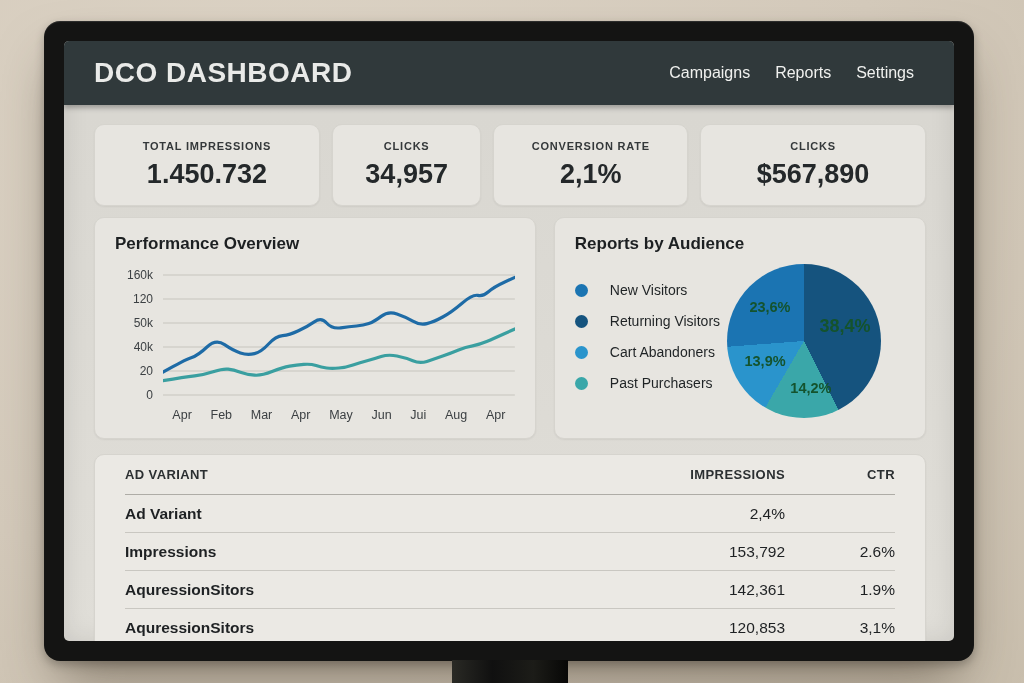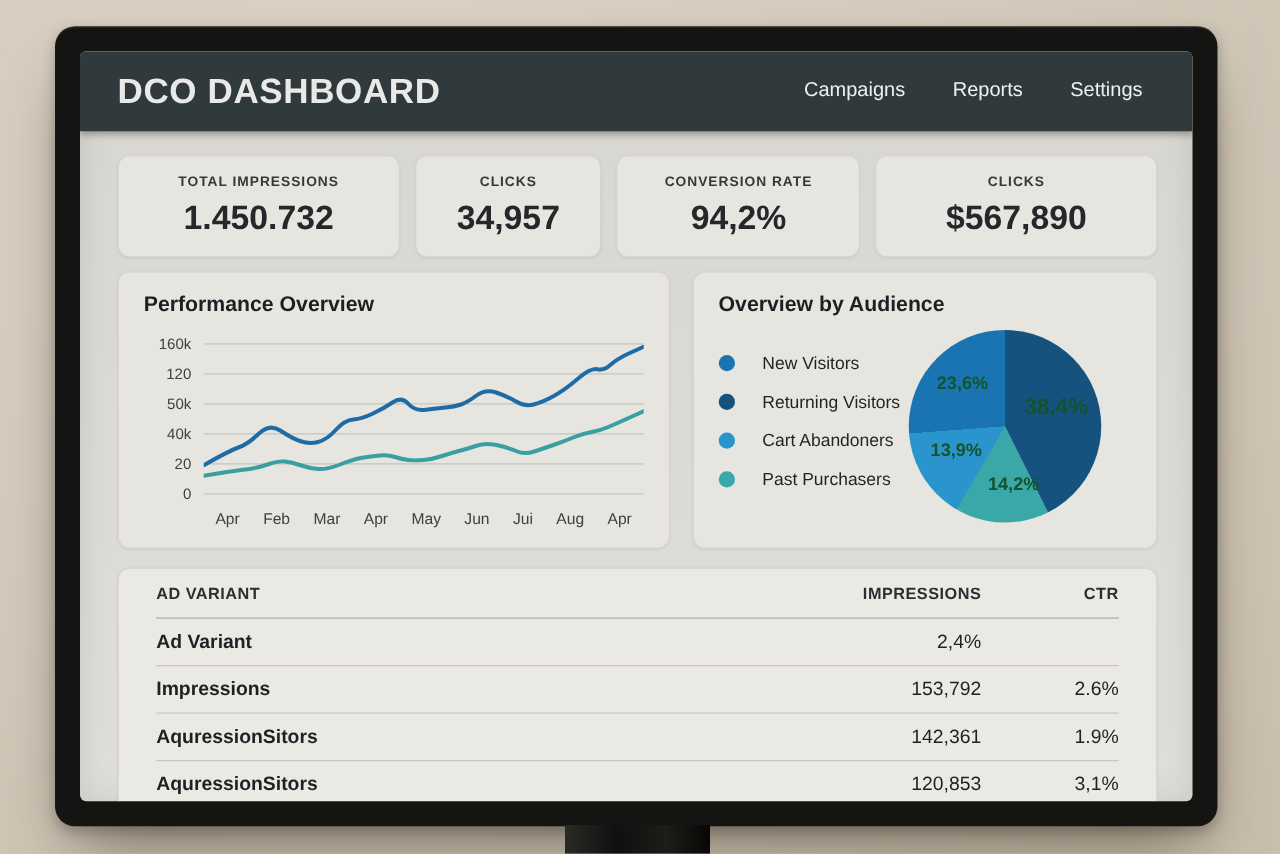--- a/index.html
+++ b/index.html
@@ -29,21 +29,21 @@
     display:flex; flex-direction:column;
     box-shadow: inset 0 0 26px rgba(0,0,0,.10);
   }
   .app-header {
     height:64px; flex:0 0 64px; background:#30393b;
     display:flex; align-items:center; justify-content:space-between;
     padding:0 40px 0 30px;
     box-shadow:0 3px 5px rgba(0,0,0,.28);
   }
   .app-title { font-size:28px; font-weight:bold; letter-spacing:.5px; color:#e9eae8; }
-  .nav { display:flex; gap:38px; }
+  .nav { display:flex; gap:25px; }
   .nav-item { font-size:16px; color:#f0f1ef; cursor:pointer; }
 
   .content { flex:1; padding:19px 28px 0 30px; overflow:hidden; }
 
   
   .stats-row { display:flex; gap:12px; height:82px; }
   .stat-card {
     background:#e7e5e0; border:1px solid #d6d4ce; border-radius:10px;
     display:flex; flex-direction:column; align-items:center; justify-content:center;
     box-shadow:0 1px 2px rgba(0,0,0,.06);
@@ -120,21 +120,21 @@
         <div class="stat-card w1">
           <div class="stat-label">TOTAL IMPRESSIONS</div>
           <div class="stat-value">1.450.732</div>
         </div>
         <div class="stat-card w2">
           <div class="stat-label">CLICKS</div>
           <div class="stat-value">34,957</div>
         </div>
         <div class="stat-card w3">
           <div class="stat-label">CONVERSION RATE</div>
-          <div class="stat-value">94,2%</div>
+          <div class="stat-value">2,1%</div>
         </div>
         <div class="stat-card w4">
           <div class="stat-label">CLICKS</div>
           <div class="stat-value">$567,890</div>
         </div>
       </div>
 
       <div class="charts-row">
 
         <div class="chart-card left">
@@ -168,21 +168,21 @@
             <span class="x-lab">Apr</span>
             <span class="x-lab">May</span>
             <span class="x-lab">Jun</span>
             <span class="x-lab">Jui</span>
             <span class="x-lab">Aug</span>
             <span class="x-lab">Apr</span>
           </div>
         </div>
 
         <div class="chart-card right">
-          <div class="chart-title">Overview by Audience</div>
+          <div class="chart-title">Reports by Audience</div>
           <div class="pie-body">
             <div class="legend">
               <div class="legend-item">
                 <span class="legend-dot" style="background: rgb(27, 116, 178);"></span>
                 <span class="legend-label">New Visitors</span>
               </div>
               <div class="legend-item">
                 <span class="legend-dot" style="background: rgb(21, 83, 126);"></span>
                 <span class="legend-label">Returning Visitors</span>
               </div>

